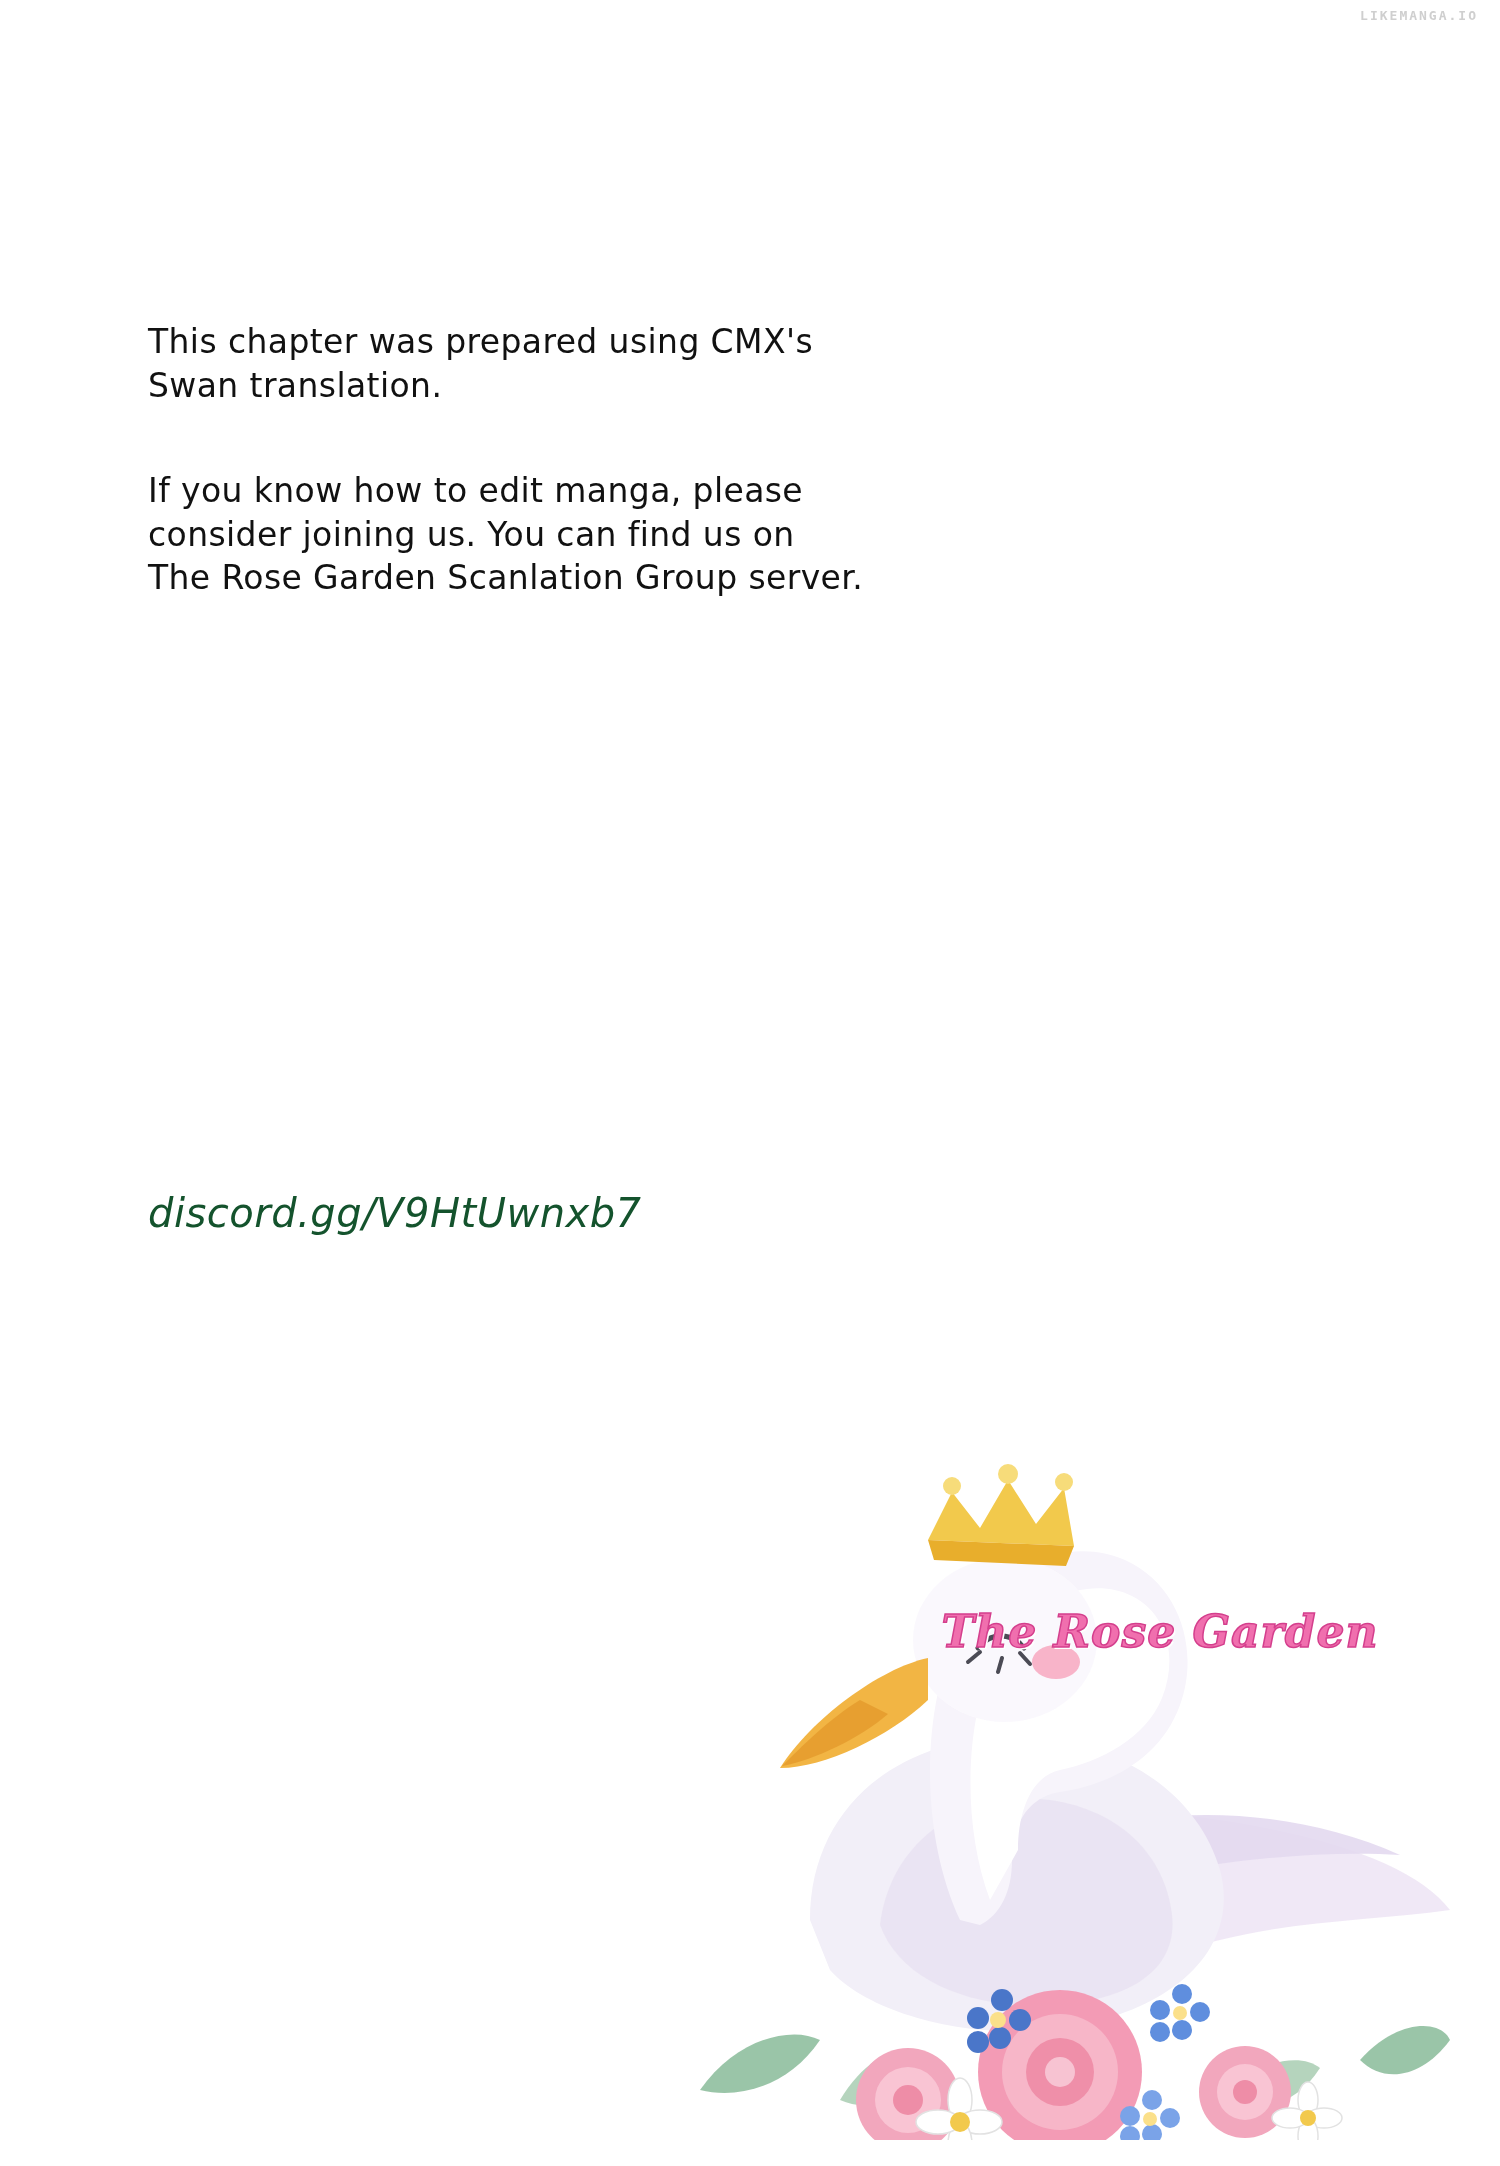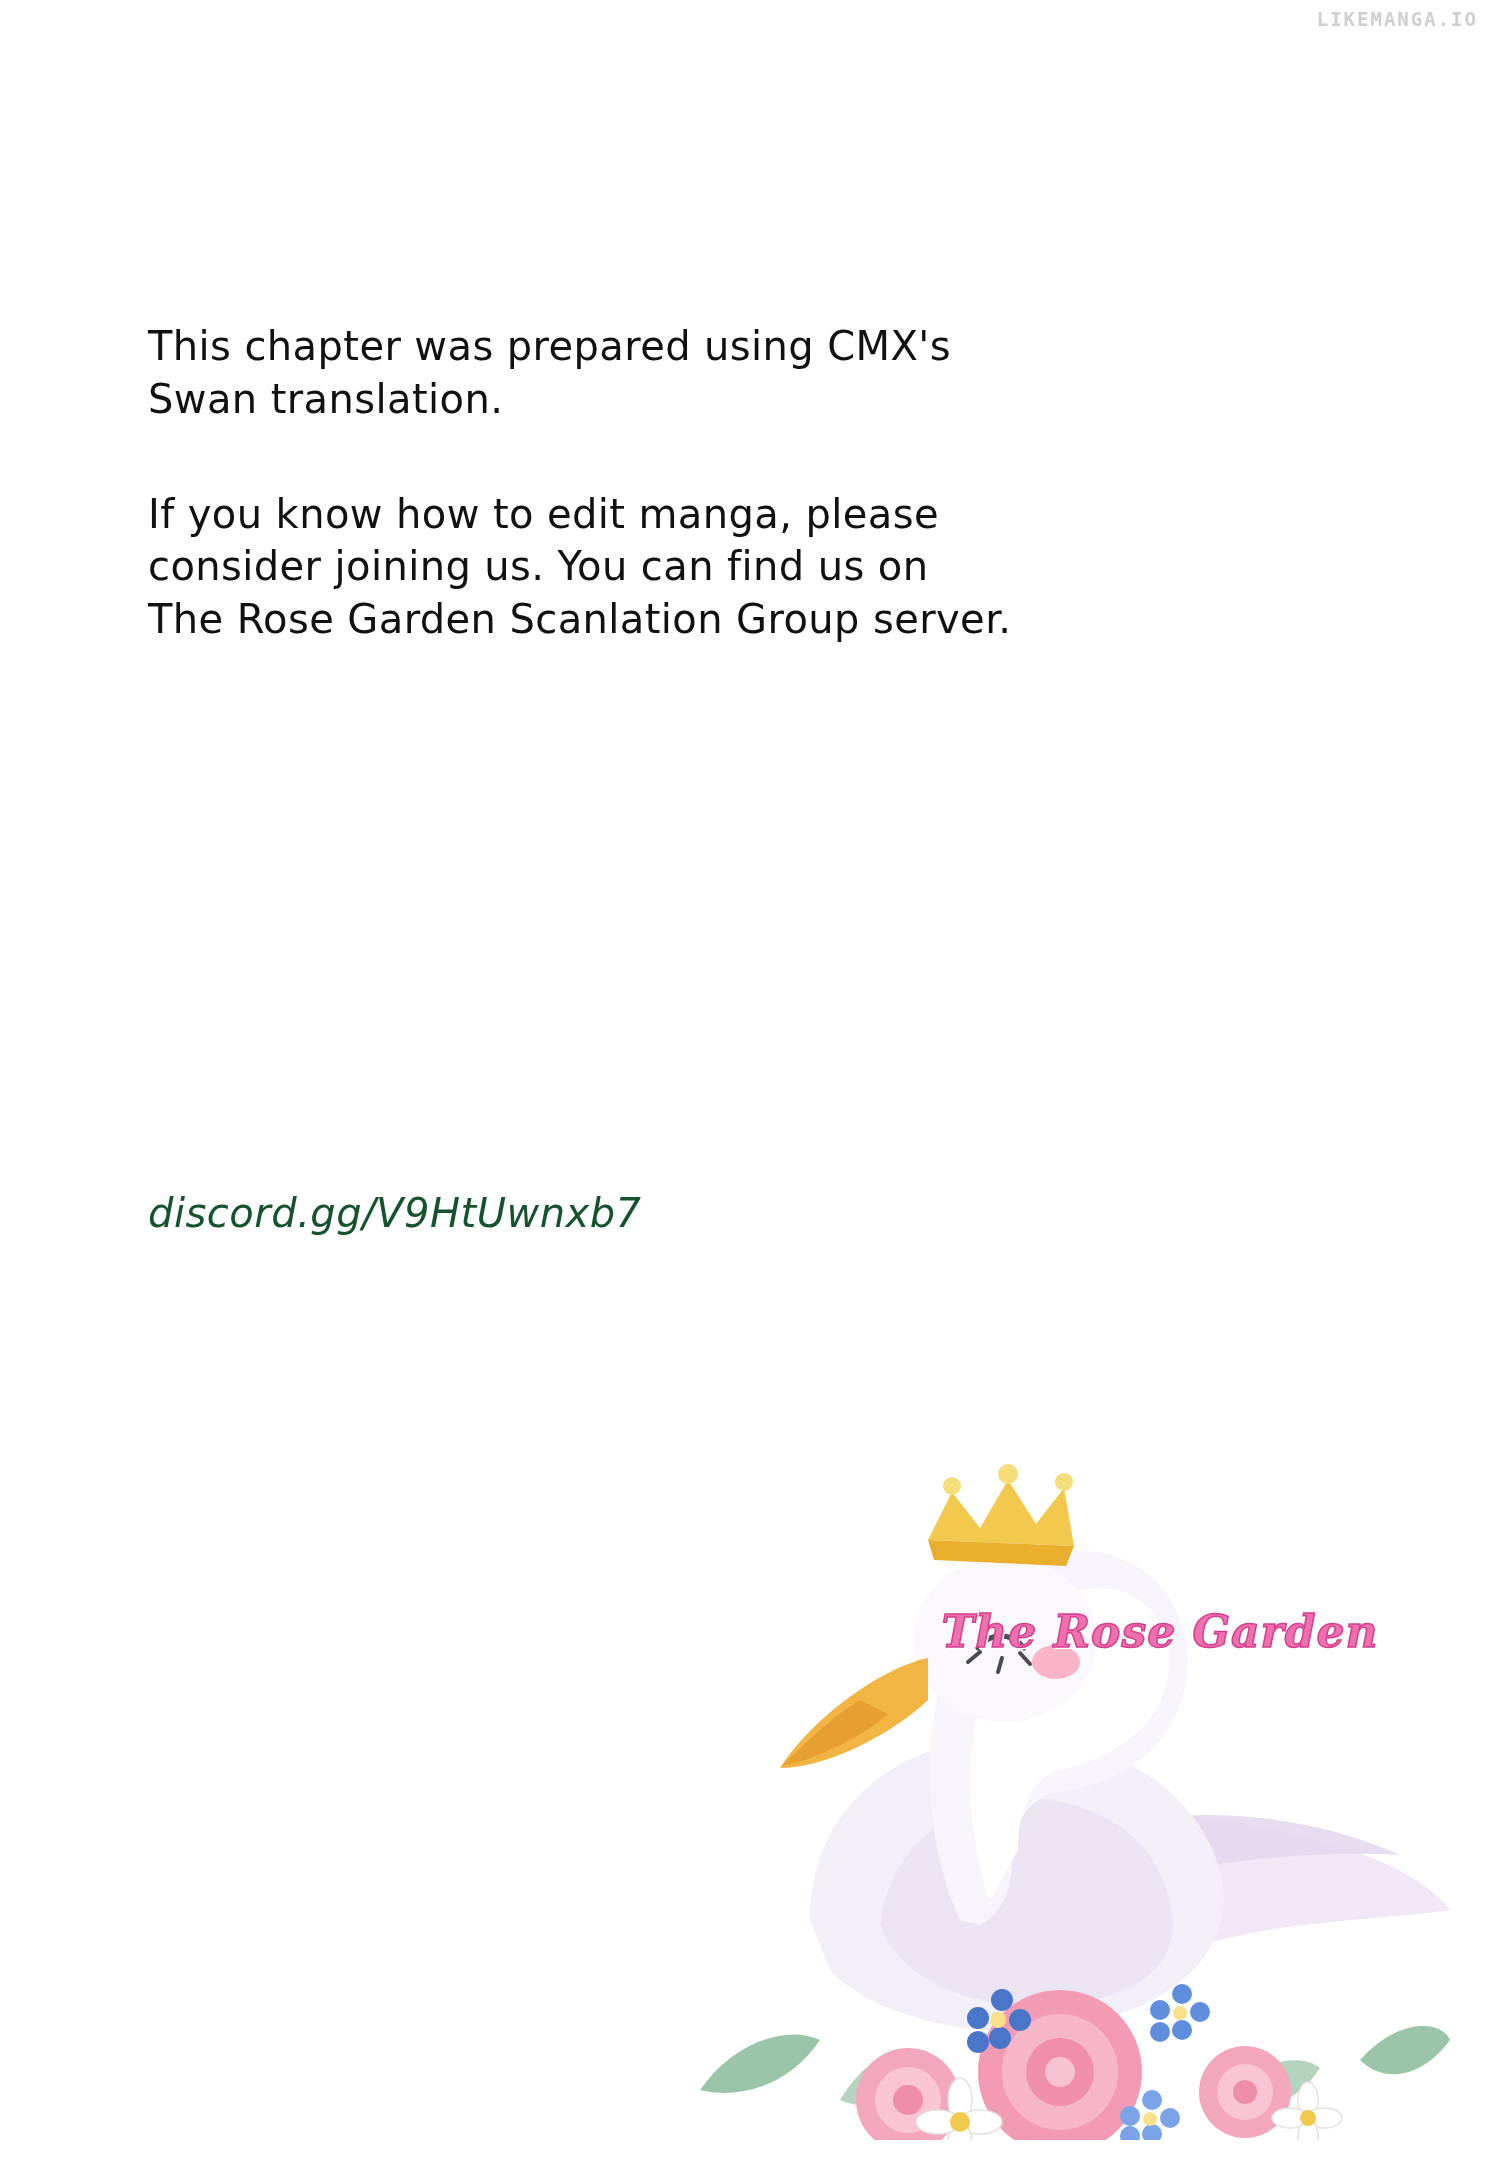--- a/index.html
+++ b/index.html
@@ -20,36 +20,36 @@
     height: 2166px;
     background: #ffffff;
   }
 
   
   .watermark {
     position: absolute;
     top: 8px;
     right: 22px;
     font-family: "DejaVu Sans Mono", monospace;
-    font-size: 19px;
+    font-size: 13px;
     font-weight: bold;
     letter-spacing: 2px;
     color: #cfcfcf;
     user-select: none;
   }
 
   
   .note {
     position: absolute;
     left: 148px;
     top: 320px;
     width: 1180px;
     color: #111111;
     font-family: "DejaVu Sans", sans-serif;
-    font-size: 40px;
+    font-size: 33px;
     line-height: 1.32;
     letter-spacing: 0.4px;
   }
   .note p {
     margin: 0 0 62px 0;
     white-space: pre-line;
   }
   .note p:last-child { margin-bottom: 6px; }
 
   .para-gap-large { margin-bottom: 72px !important; }

